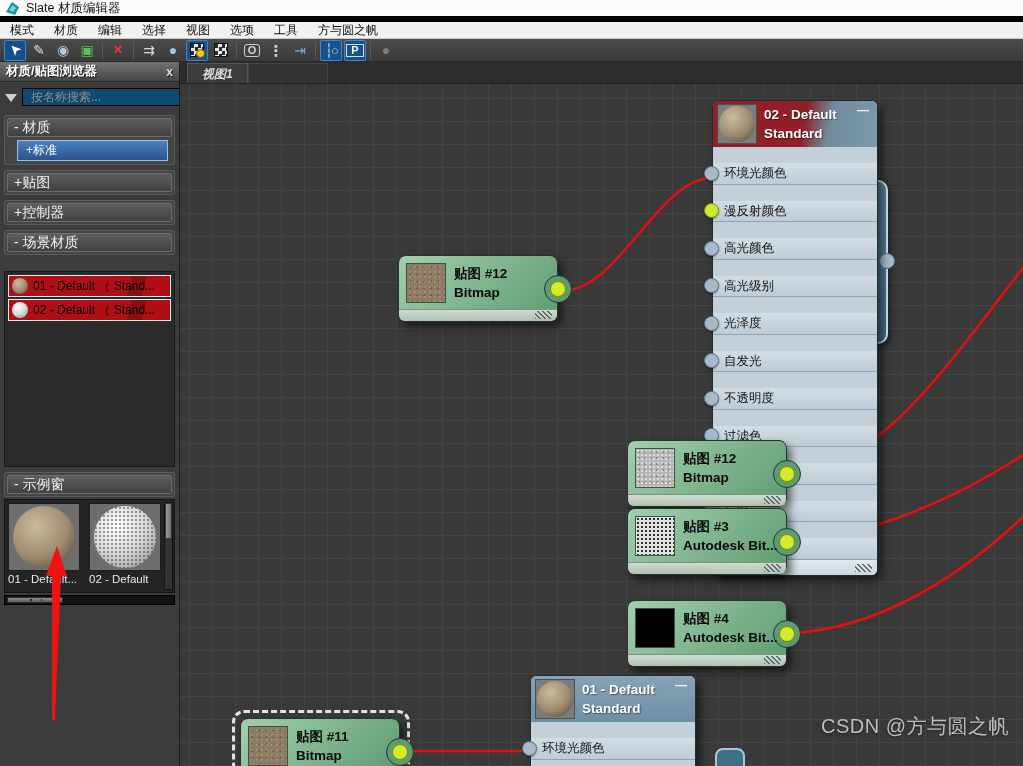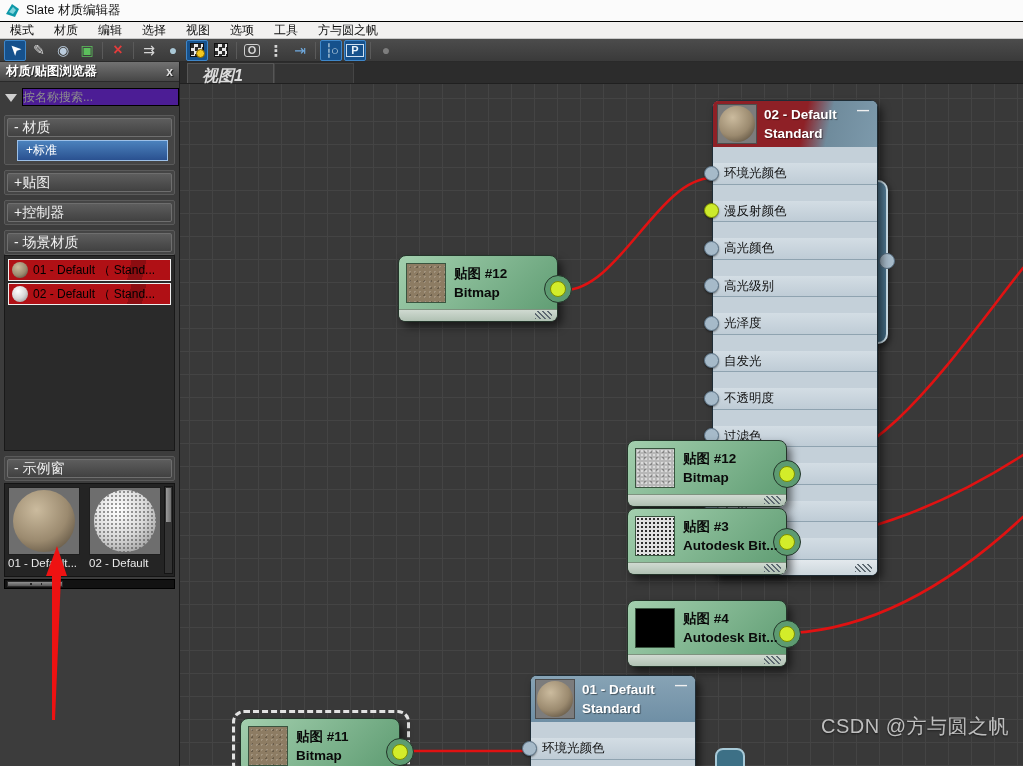--- a/index.html
+++ b/index.html
@@ -1,20 +1,20 @@
 <!DOCTYPE html>
 <html><head>
 <meta charset="utf-8">
 <style>
   html,body{margin:0;padding:0;background:#222;}
   *{box-sizing:border-box;font-family:"Liberation Sans","DejaVu Sans",sans-serif;}
   .win{position:relative;width:1023px;height:766px;background:#3c3c3c;overflow:hidden;}
 
   
-  .titlebar{height:22px;background:#fbfbfb;display:flex;align-items:center;gap:6px;padding-left:5px;border-bottom:1px solid #000000;}
+  .titlebar{height:22px;background:#fbfbfb;display:flex;align-items:center;gap:6px;padding-left:5px;border-bottom:6px solid #000000;}
   .wtitle{font-size:12.5px;color:#111;}
   .menubar{height:17px;background:#f2f1f0;display:flex;align-items:center;border-bottom:1px solid #c9c9c9;}
   .menuitem{font-size:12px;color:#111;padding:1px 10px;cursor:default;}
   .toolbar{height:23px;background:linear-gradient(#4c4c4c,#3a3a3a);display:flex;align-items:center;padding:0 3px;border-bottom:1px solid #2a2a2a;}
   .tbtn{width:22px;height:21px;margin:0 1px;display:flex;align-items:center;justify-content:center;border:1px solid transparent;border-radius:2px;position:relative;}
   .tbtn .glyph{font-size:14px;color:#d6d6d6;line-height:1;}
   .tbtn.active{background:#16518c;border-color:#3f87c9;}
   .tbtn.dim .glyph{color:#7d7d7d;}
   .tsep{width:1px;height:17px;background:#252525;border-right:1px solid #5a5a5a;margin:0 3px;}
   .icon-select-tool .glyph{transform:rotate(-135deg);color:#fff;}
@@ -32,45 +32,45 @@
   .icon-lay-out-all .glyph{color:#cfe0ea;font-size:13px;letter-spacing:-2px;}
 
   .body{position:absolute;top:62px;left:0;right:0;bottom:0;display:flex;}
 
   
   .panel{position:relative;width:180px;background:#3c3c3c;border-right:1px solid #1d1d1d;flex:none;overflow:hidden;}
   .ptitle{height:20px;background:linear-gradient(#727272,#464646);display:flex;align-items:center;padding:0 6px;color:#fff;font-weight:bold;font-size:12.5px;text-shadow:1px 1px 1px rgba(0,0,0,.7);border-bottom:1px solid #2a2a2a;}
   .pclose{margin-left:auto;color:#e0e0e0;font-weight:bold;font-size:12px;cursor:default;}
   .searchrow{display:flex;align-items:center;gap:5px;padding:4px 4px 2px 5px;}
   .dd{width:0;height:0;border:6px solid transparent;border-top:8px solid #cfcfcf;margin-top:8px;}
-  .searchinput{flex:1;background:#4c1d95;border:1px solid #000;color:#9a9a9a;font-size:12px;height:18px;padding:1px 0;}
+  .searchinput{flex:1;background:#0c4a6e;border:1px solid #000;color:#9a9a9a;font-size:12px;height:18px;padding:1px 8px;}
   .searchinput::placeholder{color:#8d8d8d;opacity:1;}
   .groupbox{margin:5px 4px 0 4px;border:1px solid #5a5a5a;background:#454545;padding:2px;border-radius:2px;}
   .rollout{height:19px;background:linear-gradient(#5d5d5d,#414141);border:1px solid #6e6e6e;border-radius:2px;color:#f0f0f0;font-size:14px;line-height:17px;padding-left:6px;}
   .std-item{height:21px;margin:3px 4px 1px 10px;background:linear-gradient(#4b82bd,#2a5190);border:1px solid #9cc0e8;color:#fff;font-size:12px;line-height:19px;padding-left:8px;}
-  .scenebox{margin:0 4px 0 4px;height:196px;background:#2a2a2a;border:1px solid #191919;padding:3px;}
+  .scenebox{margin:16px 4px 0 4px;height:196px;background:#2a2a2a;border:1px solid #191919;padding:3px;}
   .scene-row{height:22px;border:1px solid #efefef;margin-bottom:2px;display:flex;align-items:center;gap:5px;padding:1px 3px;background:linear-gradient(103deg,#b01015 74%,#8c0d11 74% 83%,#b01015 83%);color:#000;font-size:12px;white-space:nowrap;overflow:hidden;}
   .sph{display:inline-block;border-radius:50%;}
   .sph-tan{background:radial-gradient(circle at 38% 32%,#cbbb9e,#9b8a6f 55%,#5d5140 88%,#4a4033);}
   .sph-gray{background:radial-gradient(circle at 38% 32%,#ffffff,#d8d8d8 50%,#9a9a9a 88%,#7c7c7c);}
   .samplebox{margin:2px 4px 0 4px;height:94px;background:#242424;border:1px solid #141414;display:flex;padding:3px 2px 2px 3px;position:relative;}
   .scell{width:76px;margin-right:5px;overflow:hidden;}
   .scell .img{width:72px;height:68px;background:#6e6e6e;border:1px solid #1e1e1e;display:flex;align-items:center;justify-content:center;}
   .scell .lbl{color:#eaeaea;font-size:11.5px;padding-top:2px;white-space:nowrap;overflow:hidden;}
   .vscroll{position:absolute;right:1px;top:2px;width:9px;height:88px;background:#333;border:1px solid #141414;}
   .vthumb{margin:1px;height:34px;background:linear-gradient(90deg,#9a9a9a,#707070);}
   .hscroll{margin:2px 4px 0 4px;height:10px;background:#121212;border:1px solid #000;position:relative;}
   .hthumb{position:absolute;left:2px;top:1px;width:56px;height:6px;background:linear-gradient(#909090,#585858);border:1px solid #2a2a2a;}
   .hthumb::after{content:"";position:absolute;left:22px;top:1px;width:10px;height:2px;border-left:1px solid #222;border-right:1px solid #222;box-shadow:inset 2px 0 0 -1px #222;}
   .annot{position:absolute;left:0;top:0;pointer-events:none;z-index:30;}
 
   
   .main{position:relative;flex:1;display:flex;flex-direction:column;background:#2c2c2c;}
   .tabbar{height:22px;background:#2c2c2c;display:flex;align-items:flex-end;padding-left:7px;border-bottom:1px solid #202020;}
-  .tab{height:20px;background:#3c3c3c;border:1px solid #565656;border-bottom:none;color:#dcdcdc;font-style:italic;font-weight:bold;font-size:16px;padding:2px 30px 0 14px;}
+  .tab{height:20px;background:#3c3c3c;border:1px solid #565656;border-bottom:none;color:#dcdcdc;font-style:italic;font-weight:bold;font-size:12px;padding:2px 14px 0 14px;}
   .tabghost{width:80px;height:20px;background:#343434;border:1px solid #454545;border-bottom:none;}
   .canvas{position:relative;flex:1;overflow:hidden;background-color:#393939;background-image:linear-gradient(#444 1px,transparent 1px),linear-gradient(90deg,#444 1px,transparent 1px);background-size:23px 23px;background-position:9px 14px;}
   .wires{position:absolute;left:0;top:0;z-index:2;pointer-events:none;}
 
   
   .bpanel{position:absolute;left:630px;top:96px;width:78px;height:164px;border-radius:10px;background:linear-gradient(#567f99,#416981);border:2px solid #cfe3ee;box-shadow:2px 3px 6px rgba(0,0,0,.5);z-index:1;}
   .bpanel .outsock-gray{position:absolute;right:-9px;top:71px;width:16px;height:16px;border-radius:50%;background:#a6bac9;border:1.5px solid #5c7386;}
   .btab{position:absolute;left:535px;top:664px;width:30px;height:40px;border-radius:8px;background:#3d7086;border:2px solid #a8cad8;z-index:1;}
 
   

